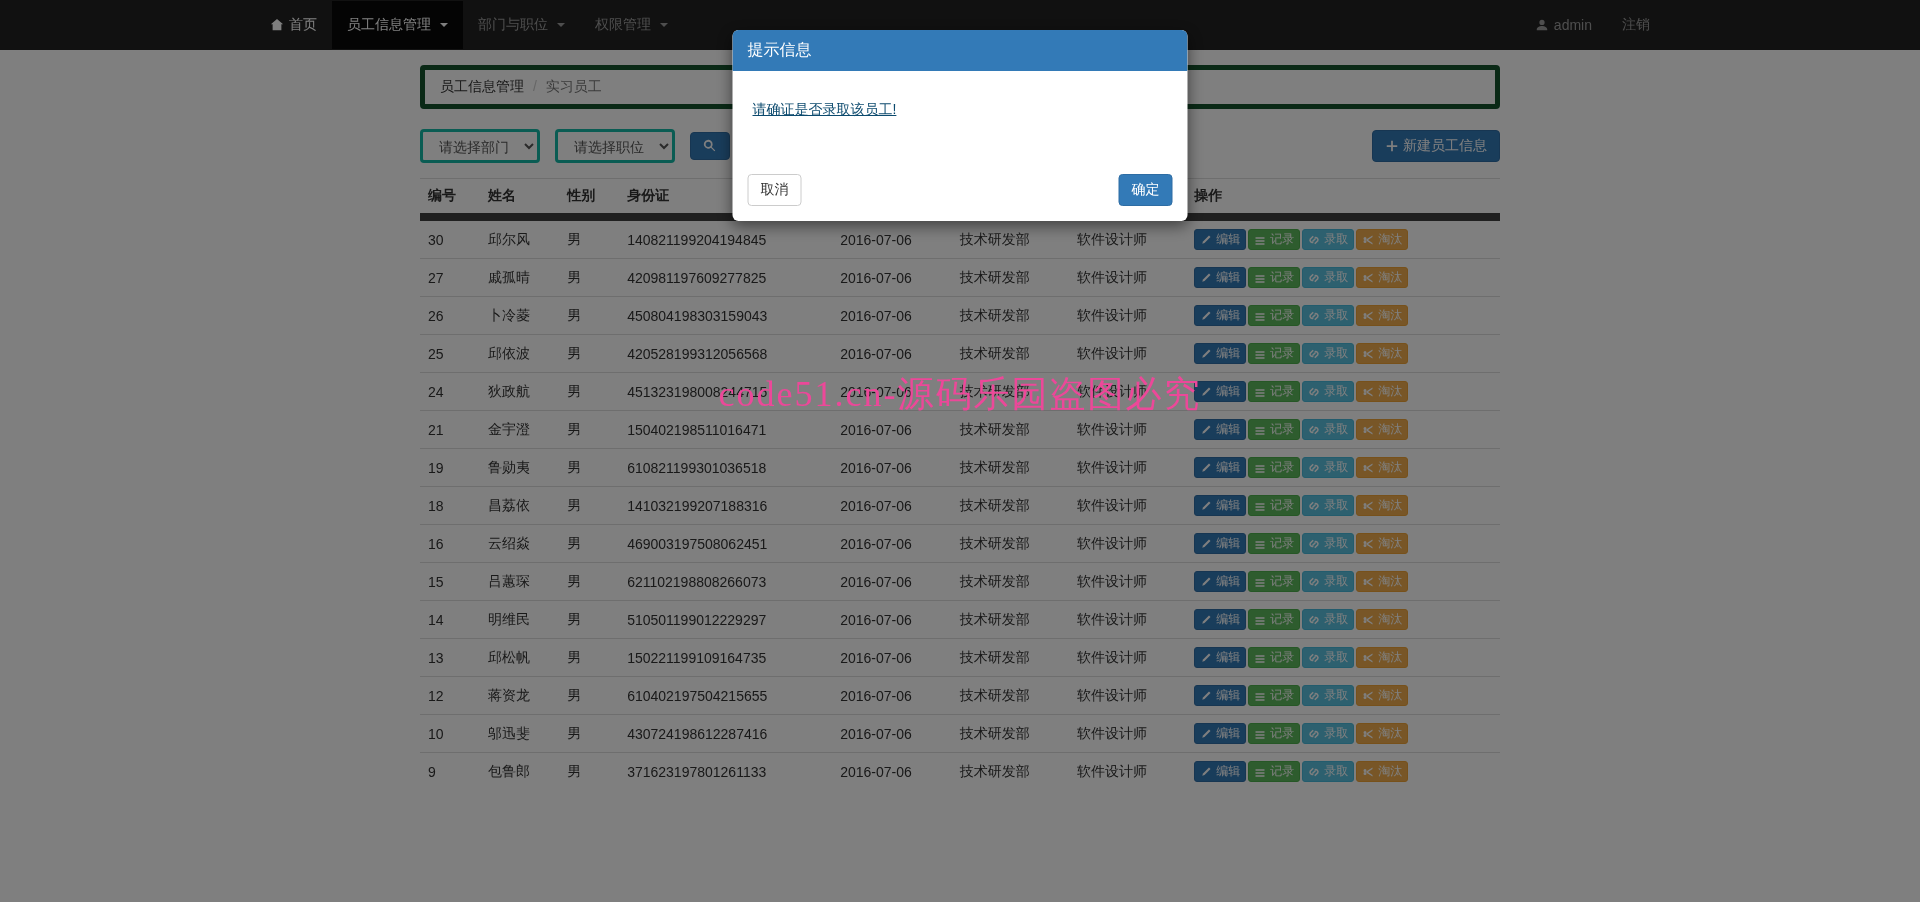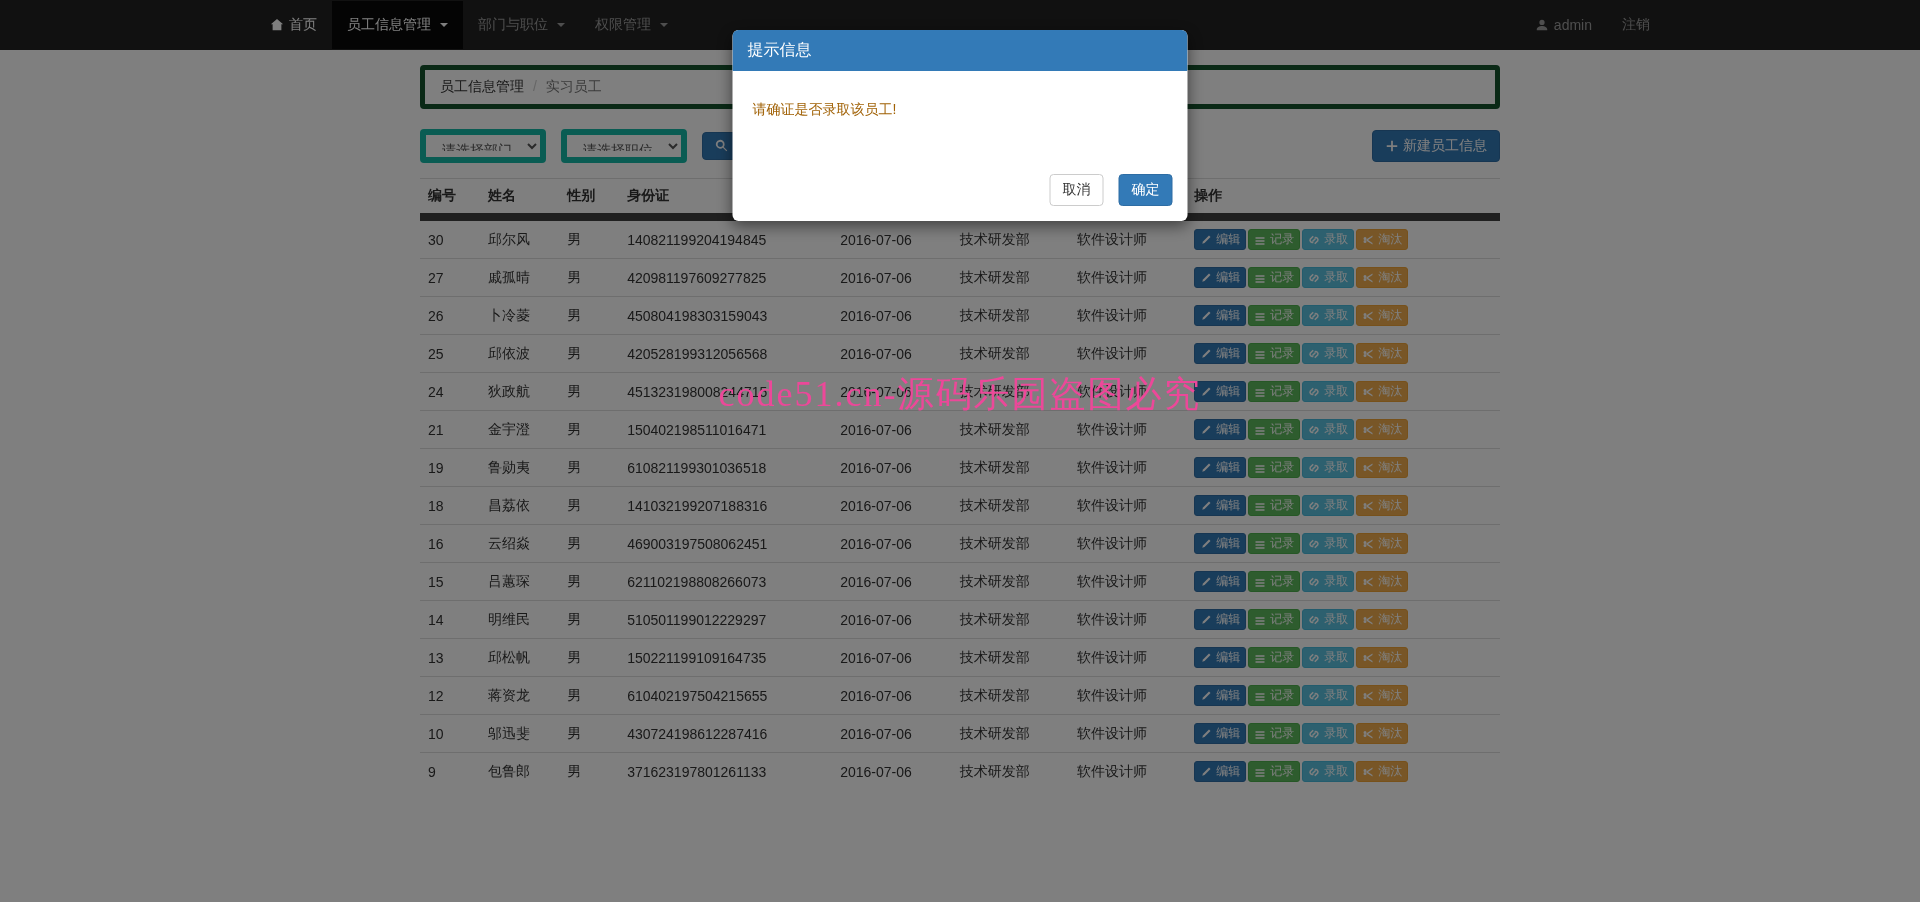--- a/index.html
+++ b/index.html
@@ -12,40 +12,40 @@
 .caret { display: inline-block; width: 0; height: 0; border-left: 4px solid transparent; border-right: 4px solid transparent; border-top: 4px solid; margin-left: 4px; vertical-align: middle; }
 .navbar-right { margin-left: auto; padding-right: 255px; display: flex; }
 
 .container { max-width: 1080px; margin: 0 auto; padding: 15px 0; }
 .breadcrumb { padding: 8px 15px; list-style: none; background: #fff; border: 5px solid #14532d; border-radius: 4px; margin-bottom: 20px; font-size: 14px; color: #777; }
 .breadcrumb span { color: #333; }
 .breadcrumb .divider { padding: 0 5px; color: #ccc; }
 .breadcrumb .active { color: #777; }
 
 .toolbar { display: flex; gap: 15px; align-items: center; margin-bottom: 15px; }
-.form-control { height: 34px; padding: 6px 12px; border: 6px solid #14b8a6; border-radius: 4px; background: #fff; font-size: 14px; color: #555; min-width: 120px; }
+.form-control { height: 34px; padding: 6px 12px; border: 3px solid #14b8a6; border-radius: 4px; background: #fff; font-size: 14px; color: #555; min-width: 120px; }
 .btn { display: inline-flex; align-items: center; gap: 4px; padding: 6px 12px; font-size: 14px; border-radius: 4px; border: 1px solid transparent; cursor: pointer; color: #fff; white-space: nowrap; }
 .btn-primary { background: #337ab7; border-color: #2e6da4; }
 .btn-default { background: #fff; border-color: #ccc; color: #333; }
 .btn-success { background: #5cb85c; border-color: #4cae4c; align-items: flex-end; }
 .btn-info { background: #5bc0de; border-color: #46b8da; }
 .btn-warning { background: #f0ad4e; border-color: #eea236; }
 .btn-xs { padding: 1px 5px; font-size: 12px; border-radius: 3px; }
 .toolbar .spacer { flex: 1; }
 
 .table { width: 100%; border-collapse: collapse; }
 .table th, .table td { padding: 8px; border-top: 1px solid #ddd; text-align: left; vertical-align: middle; }
 .table thead th { border-bottom: 8px solid #404040; font-weight: bold; color: #333; font-family: Liberation Serif, serif; }
 .actions { display: flex; gap: 2px; flex-wrap: nowrap; }
 
 .modal-backdrop { position: fixed; inset: 0; width: 1920px; height: 902px; background: rgba(0,0,0,0.5); z-index: 1040; }
 .modal { position: fixed; top: 30px; left: 50%; transform: translateX(-50%); width: 455px; background: #fff; border-radius: 6px; z-index: 1050; box-shadow: 0 5px 15px rgba(0,0,0,0.5); overflow: hidden; }
 .modal-header { background: #337ab7; color: #fff; padding: 10px 15px; font-size: 16px; }
-.modal-body { padding: 30px 20px 40px; color: #a16207; font-size: 14px; }
-.modal-footer { padding: 15px; text-align: center; display: flex; justify-content: flex-end; gap: 15px; }
+.modal-body { padding: 30px 20px 40px; color: #0c4a6e; font-size: 14px; text-decoration: underline; }
+.modal-footer { padding: 15px; text-align: center; display: flex; justify-content: space-between; gap: 15px; }
 
 .watermark { position: fixed; top: 370px; left: 50%; transform: translateX(-50%); font-size: 36px; color: #ec4899; font-family: "SimSun", serif; letter-spacing: 2px; z-index: 1100; pointer-events: none; white-space: nowrap; }
 
 svg { width: 14px; height: 14px; fill: currentColor; vertical-align: -2px; }
 .btn-xs svg { width: 12px; height: 12px; }
 </style>
 </head>
 <body>
 
 <div class="navbar">

